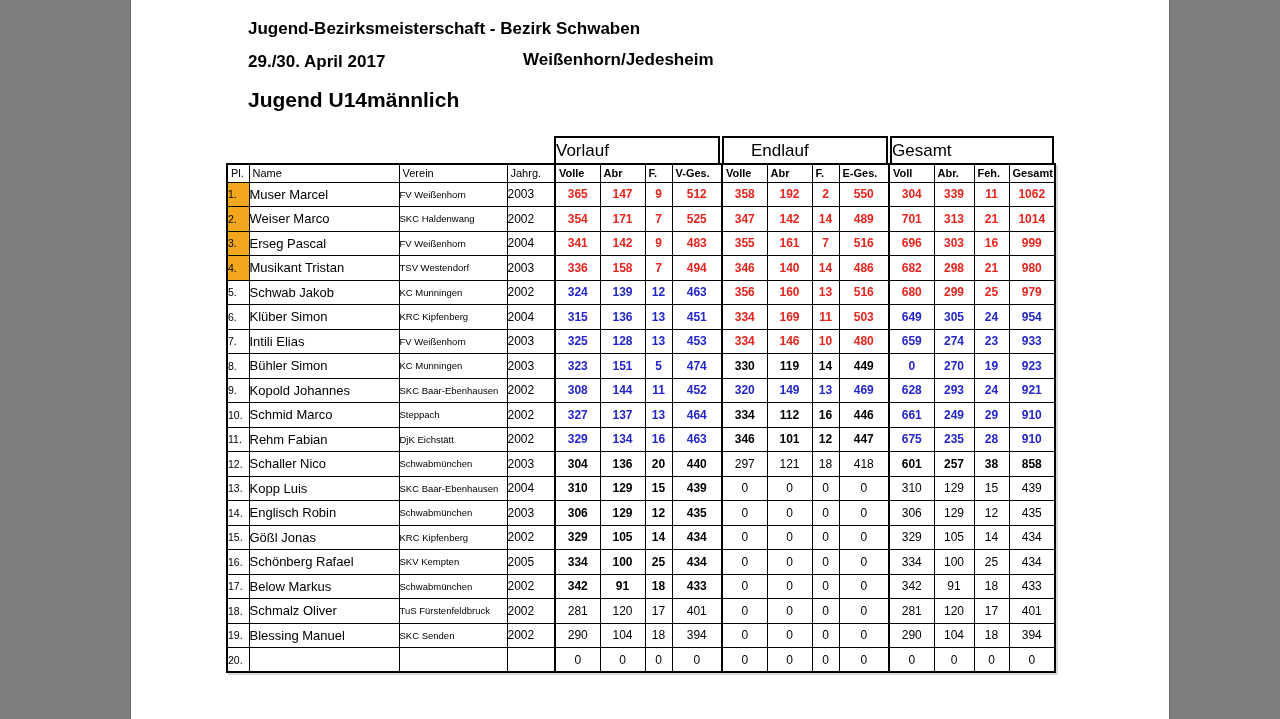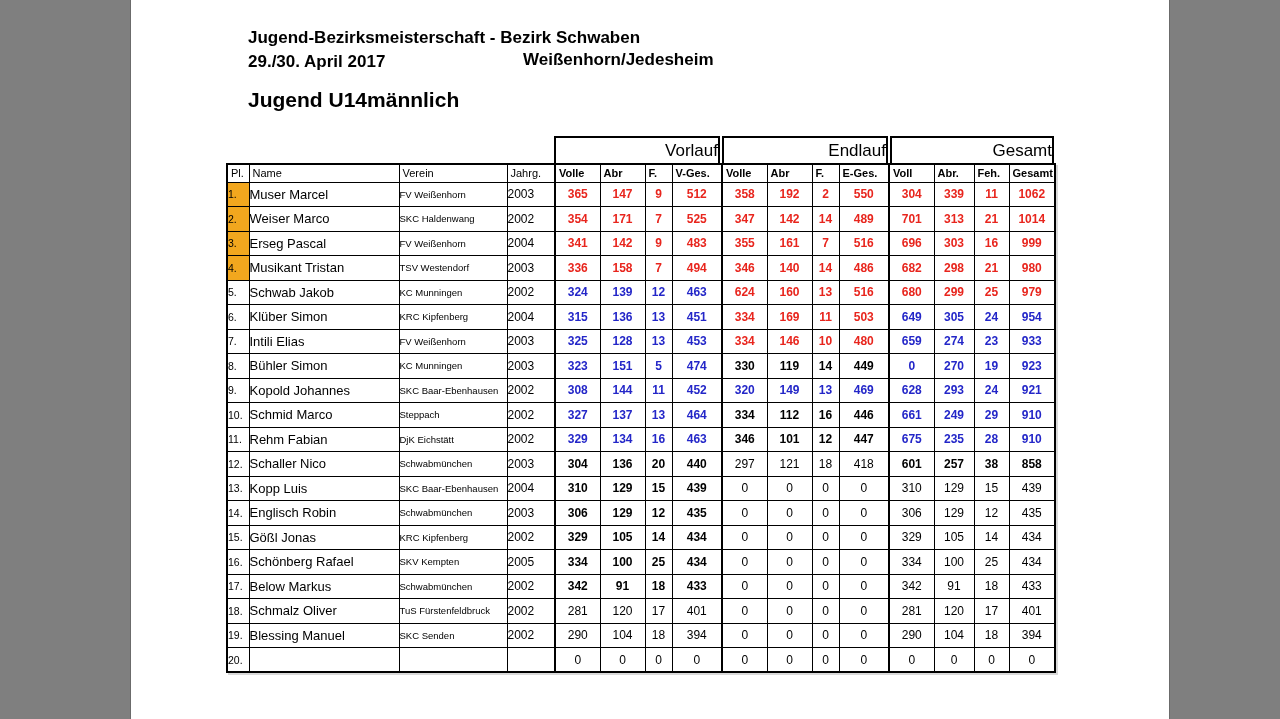--- a/index.html
+++ b/index.html
@@ -13,21 +13,21 @@
   .page {
     position: absolute;
     left: 130px; top: 0;
     width: 1040px; height: 719px;
     background: #ffffff;
     border-left: 1px solid #6b6b6b;
     border-right: 1px solid #6b6b6b;
     box-sizing: border-box;
   }
   .title1 {
-    position: absolute; left: 117px; top: 28px;
+    position: absolute; left: 117px; top: 19px;
     font-size: 17px; font-weight: bold; color: #000;
     white-space: nowrap;
     text-align: right;
   }
   .title2 {
     position: absolute; left: 117px; top: 52px;
     font-size: 17px; font-weight: bold; color: #000;
     white-space: nowrap;
   }
   .title2-loc {
@@ -50,21 +50,21 @@
     margin-bottom: -2px;
     position: relative;
     z-index: 2;
   }
   .banner-box {
     box-sizing: border-box;
     border: 2px solid #000;
     background: #fff;
     height: 29px;
     line-height: 25px;
-    text-align: right;
+    text-align: left;
     font-size: 17px;
     color: #000;
   }
   .banner-box.b1 { width: 166px; margin-right: 2px; }
   .banner-box.b2 { width: 166px; margin-right: 2px; padding-left: 27px; }
   .banner-box.b3 { width: 164px; }
   table.results {
     border-collapse: collapse;
     table-layout: fixed;
     width: 828px;
@@ -233,21 +233,21 @@
           </tr>
           <tr>
             <td class="pl">5.</td>
             <td class="name">Schwab Jakob</td>
             <td class="verein">KC Munningen</td>
             <td class="jahrg">2002</td>
             <td class="num blue gsep">324</td>
             <td class="num blue">139</td>
             <td class="num blue">12</td>
             <td class="num blue">463</td>
-            <td class="num red gsep">624</td>
+            <td class="num red gsep">356</td>
             <td class="num red">160</td>
             <td class="num red">13</td>
             <td class="num red">516</td>
             <td class="num red gsep">680</td>
             <td class="num red">299</td>
             <td class="num red">25</td>
             <td class="num red">979</td>
           </tr>
           <tr>
             <td class="pl">6.</td>

